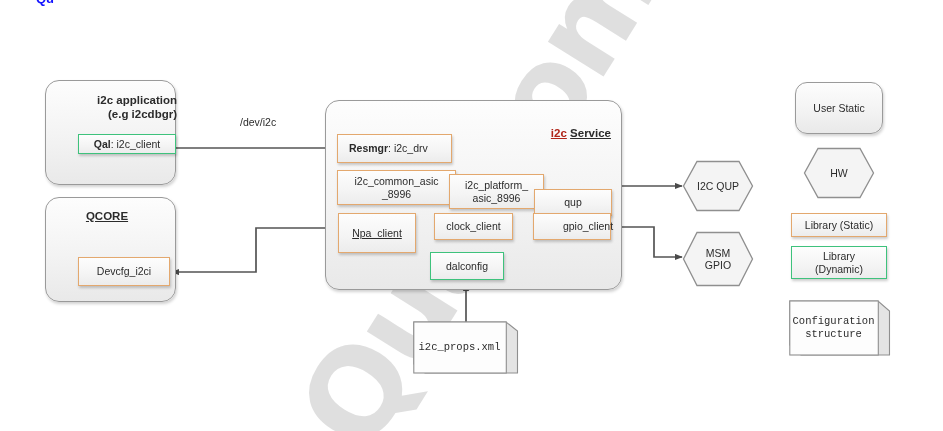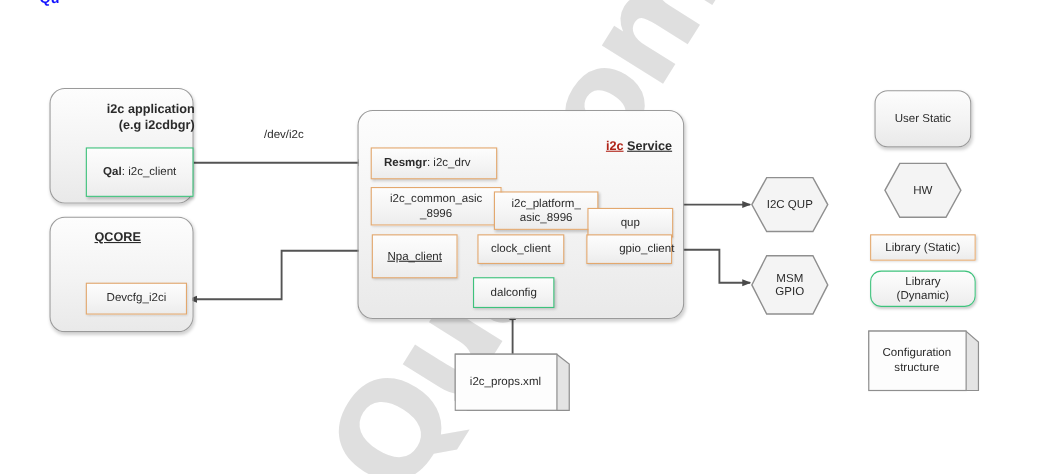--- a/index.html
+++ b/index.html
@@ -121,20 +121,21 @@
     position: absolute;
     left: 0; top: 0;
     display: flex;
     align-items: center;
     justify-content: center;
     text-align: center;
     font-size: 10.5px;
     line-height: 13px;
     white-space: pre-line;
     color: #2b2b2b;
+    font-family: Liberation Mono, monospace;
   }
 
   
   .edge-label {
     position: absolute;
     font-size: 10.5px;
     color: #2b2b2b;
     white-space: nowrap;
   }
 
@@ -184,21 +185,21 @@
 
     <path d="M611,227 L654,227 L654,257 L682,257" stroke="#545454" stroke-width="1.7" fill="none" marker-end="url(#arrow)"></path>
 
     <path d="M466,322 L466,284" stroke="#545454" stroke-width="1.7" fill="none" marker-end="url(#arrow)"></path>
   </svg>
 
   <div class="panel" style="left:45px; top:80px; width:131px; height:105px;">
     <div class="panel-title" style="left:0; top:12px; width:131px;">i2c application
 (e.g i2cdbgr)</div>
   </div>
-  <div class="libbox dynamic" style="left:78px; top:134px; width:98px; height:45px;">
+  <div class="libbox dynamic" style="left:78px; top:134px; width:98px; height:20px;">
     <span><b>Qal</b><span>: i2c_client</span></span>
   </div>
 
   <div class="panel" style="left:45px; top:197px; width:131px; height:105px;">
     <div class="panel-title underlined" style="left:0; top:11px; width:122px; text-align:center;">QCORE</div>
   </div>
   <div class="libbox" style="left:78px; top:257px; width:92px; height:29px;">
     <span>Devcfg_i2ci</span>
   </div>
 
@@ -271,21 +272,21 @@
     <svg width="72" height="52" viewBox="0 0 72 52">
       <polygon points="15,1.5 57,1.5 70.5,26 57,50.5 15,50.5 1.5,26" fill="#f4f4f4" stroke="#8f8f8f" stroke-width="1.3"></polygon>
     </svg>
     <div class="hexlabel">HW</div>
   </div>
 
   <div class="libbox" style="left:791px; top:213px; width:96px; height:24px;">
     <span>Library (Static)</span>
   </div>
 
-  <div class="libbox dynamic" style="left:791px; top:246px; width:96px; height:33px;border-radius:10px;">
+  <div class="libbox dynamic" style="left:791px; top:246px; width:96px; height:33px;">
     <span>Library
 (Dynamic)</span>
   </div>
 
   <div class="docshape" style="left:789px; top:300px; width:102px; height:64px;">
     <svg width="102" height="64" viewBox="0 0 102 64">
       <polygon points="0.8,1 89,1 100.5,11 100.5,55 12,55 0.8,45" fill="#e4e4e4" stroke="#8f8f8f" stroke-width="1.1"></polygon>
       <rect x="0.8" y="1" width="88.5" height="54" fill="#fdfdfd" stroke="#8f8f8f" stroke-width="1.1"></rect>
     </svg>
     <div class="doclabel" style="width:89px; height:55px;">Configuration

